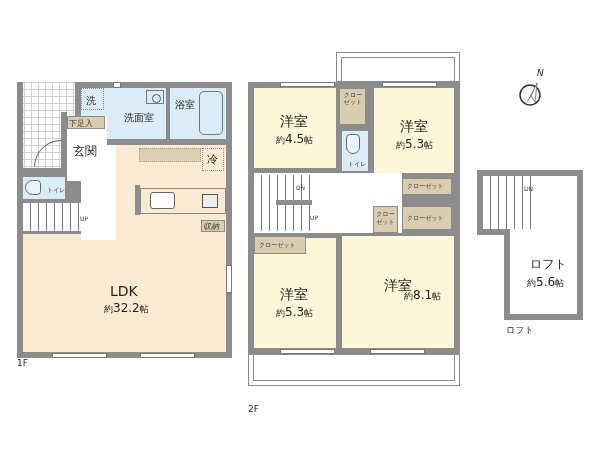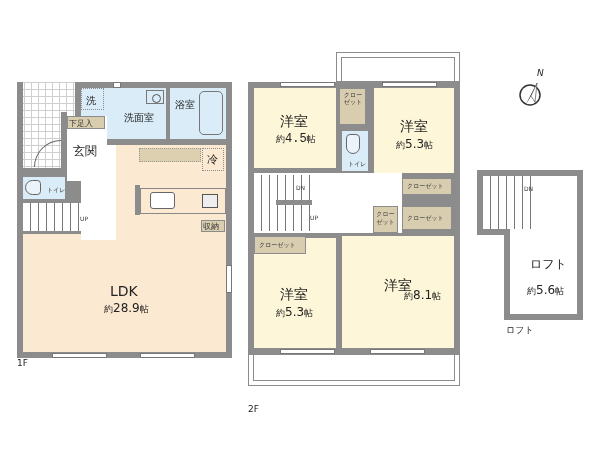--- a/index.html
+++ b/index.html
@@ -66,25 +66,25 @@
   <div class="label tiny" style="left:80px;top:215px;">UP</div>
 
   <div class="abs" style="left:139px;top:148px;width:62px;height:14px;background:#ddd0b0;border:1px dotted #999;"></div>
   <div class="abs outline" style="left:202px;top:148px;width:22px;height:23px;border-style:dotted;"></div>
   <div class="label" style="left:207px;top:152px;font-size:11px;">冷</div>
   <div class="abs wall" style="left:135px;top:185px;width:5px;height:30px;"></div>
   <div class="abs" style="left:140px;top:188px;width:86px;height:26px;border:1px solid #888;"></div>
   <div class="abs" style="left:150px;top:192px;width:25px;height:17px;border:1px solid #666;border-radius:3px;background:#fff;"></div>
   <div class="abs" style="left:202px;top:194px;width:16px;height:14px;border:1px solid #555;background:#eee;"></div>
   <div class="abs closet" style="left:201px;top:220px;width:24px;height:12px;"></div>
-  <div class="label tiny" style="left:203px;top:221px;font-size:8px;">収納</div>
+  <div class="label tiny" style="left:203px;top:221px;font-size:8px;font-style:italic;">収納</div>
 
   <div class="label lbl-name" style="left:110px;top:283px;">LDK</div>
   <div class="label lbl-size" style="left:104px;top:301px;">
-    <span>約</span><b>28.9</b><span>帖</span>
+    <span>約</span><b>32.2</b><span>帖</span>
   </div>
 
   <div class="window" style="left:52px;top:353px;width:55px;height:5px;"></div>
   <div class="window" style="left:140px;top:353px;width:55px;height:5px;"></div>
   <div class="window" style="left:226px;top:265px;width:6px;height:28px;"></div>
   <div class="window" style="left:113px;top:82px;width:8px;height:6px;"></div>
 
   <div class="floor-label" style="left:17px;top:358px;">1F</div>
 </div>
 
@@ -120,21 +120,21 @@
   </div>
   <div class="abs closet" style="left:14px;top:236px;width:52px;height:18px;"></div>
   <div class="label tiny" style="left:19px;top:241px;">クローゼット</div>
 
   <div class="abs stairs" style="left:14px;top:175px;width:56px;height:56px;"></div>
   <div class="abs wall" style="left:36px;top:200px;width:36px;height:5px;"></div>
   <div class="label tiny" style="left:56px;top:184px;">DN</div>
   <div class="label tiny" style="left:70px;top:214px;">UP</div>
 
   <div class="label lbl-name" style="left:40px;top:113px;">洋室</div>
-  <div class="label lbl-size" style="left:36px;top:132px;font-family:Liberation Mono, monospace;">
+  <div class="label lbl-size" style="left:36px;top:132px;">
     <span>約</span><b>4.5</b><span>帖</span>
   </div>
   <div class="label lbl-name" style="left:160px;top:118px;">洋室</div>
   <div class="label lbl-size" style="left:156px;top:137px;">
     <span>約</span><b>5.3</b><span>帖</span>
   </div>
   <div class="label lbl-name" style="left:40px;top:286px;">洋室</div>
   <div class="label lbl-size" style="left:36px;top:305px;">
     <span>約</span><b>5.3</b><span>帖</span>
   </div>
@@ -163,17 +163,17 @@
   <div class="label" style="left:20px;top:-10px;font-size:9px;font-style:italic;">N</div>
 </div>
 
 <div class="abs" style="left:470px;top:160px;width:130px;height:180px;">
   <div class="abs wall" style="left:7px;top:10px;width:106px;height:65px;"></div>
   <div class="abs wall" style="left:34px;top:10px;width:79px;height:150px;"></div>
   <div class="abs" style="left:40px;top:16px;width:67px;height:138px;background:#fff;"></div>
   <div class="abs stairs" style="left:13px;top:16px;width:50px;height:53px;"></div>
   <div class="label tiny" style="left:54px;top:25px;">DN</div>
   <div class="label lbl-name" style="left:60px;top:96px;font-size:12px;">ロフト</div>
-  <div class="label lbl-size" style="left:57px;top:123px;">
+  <div class="label lbl-size" style="left:57px;top:115px;">
     <span>約</span><b>5.6</b><span>帖</span>
   </div>
   <div class="floor-label" style="left:36px;top:164px;">ロフト</div>
 </div>
 
 </body></html>

